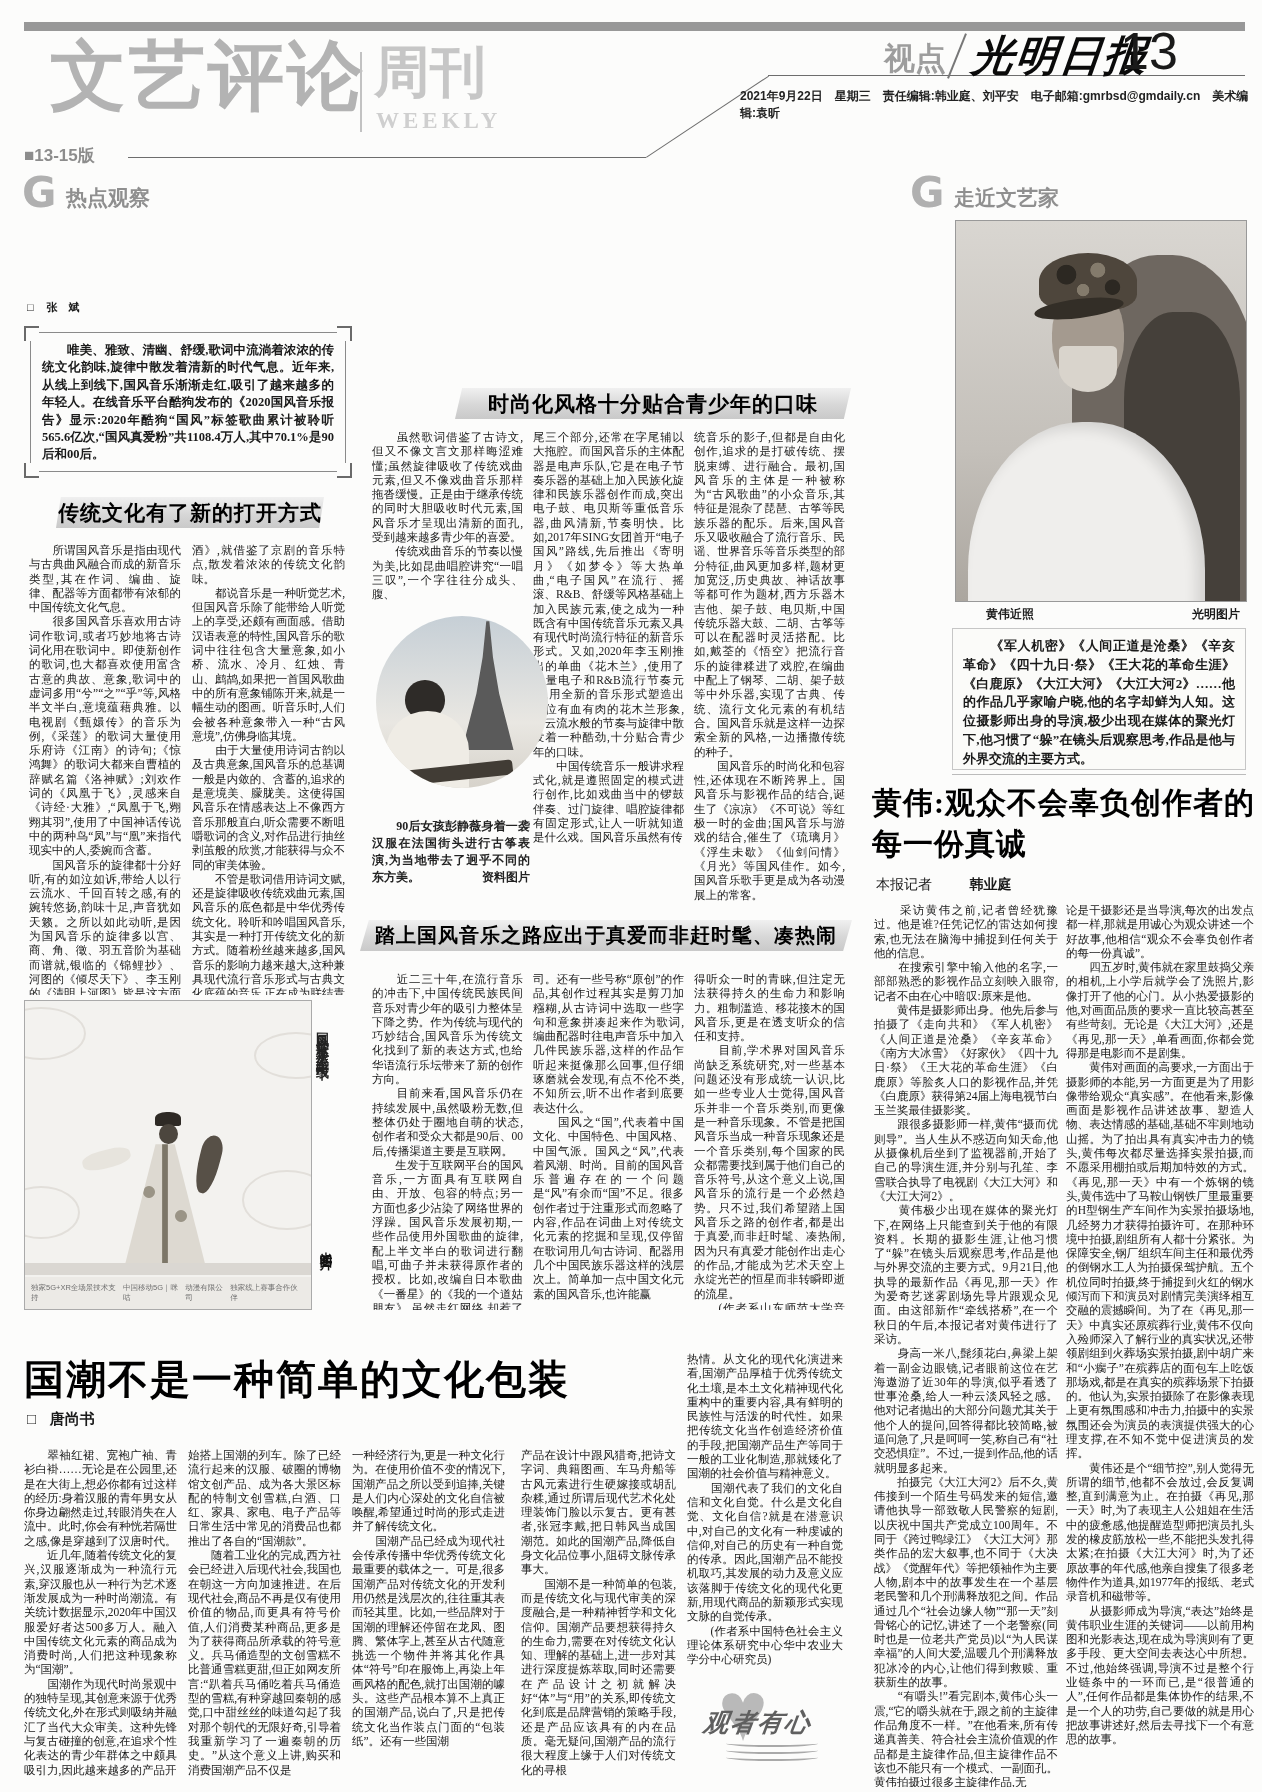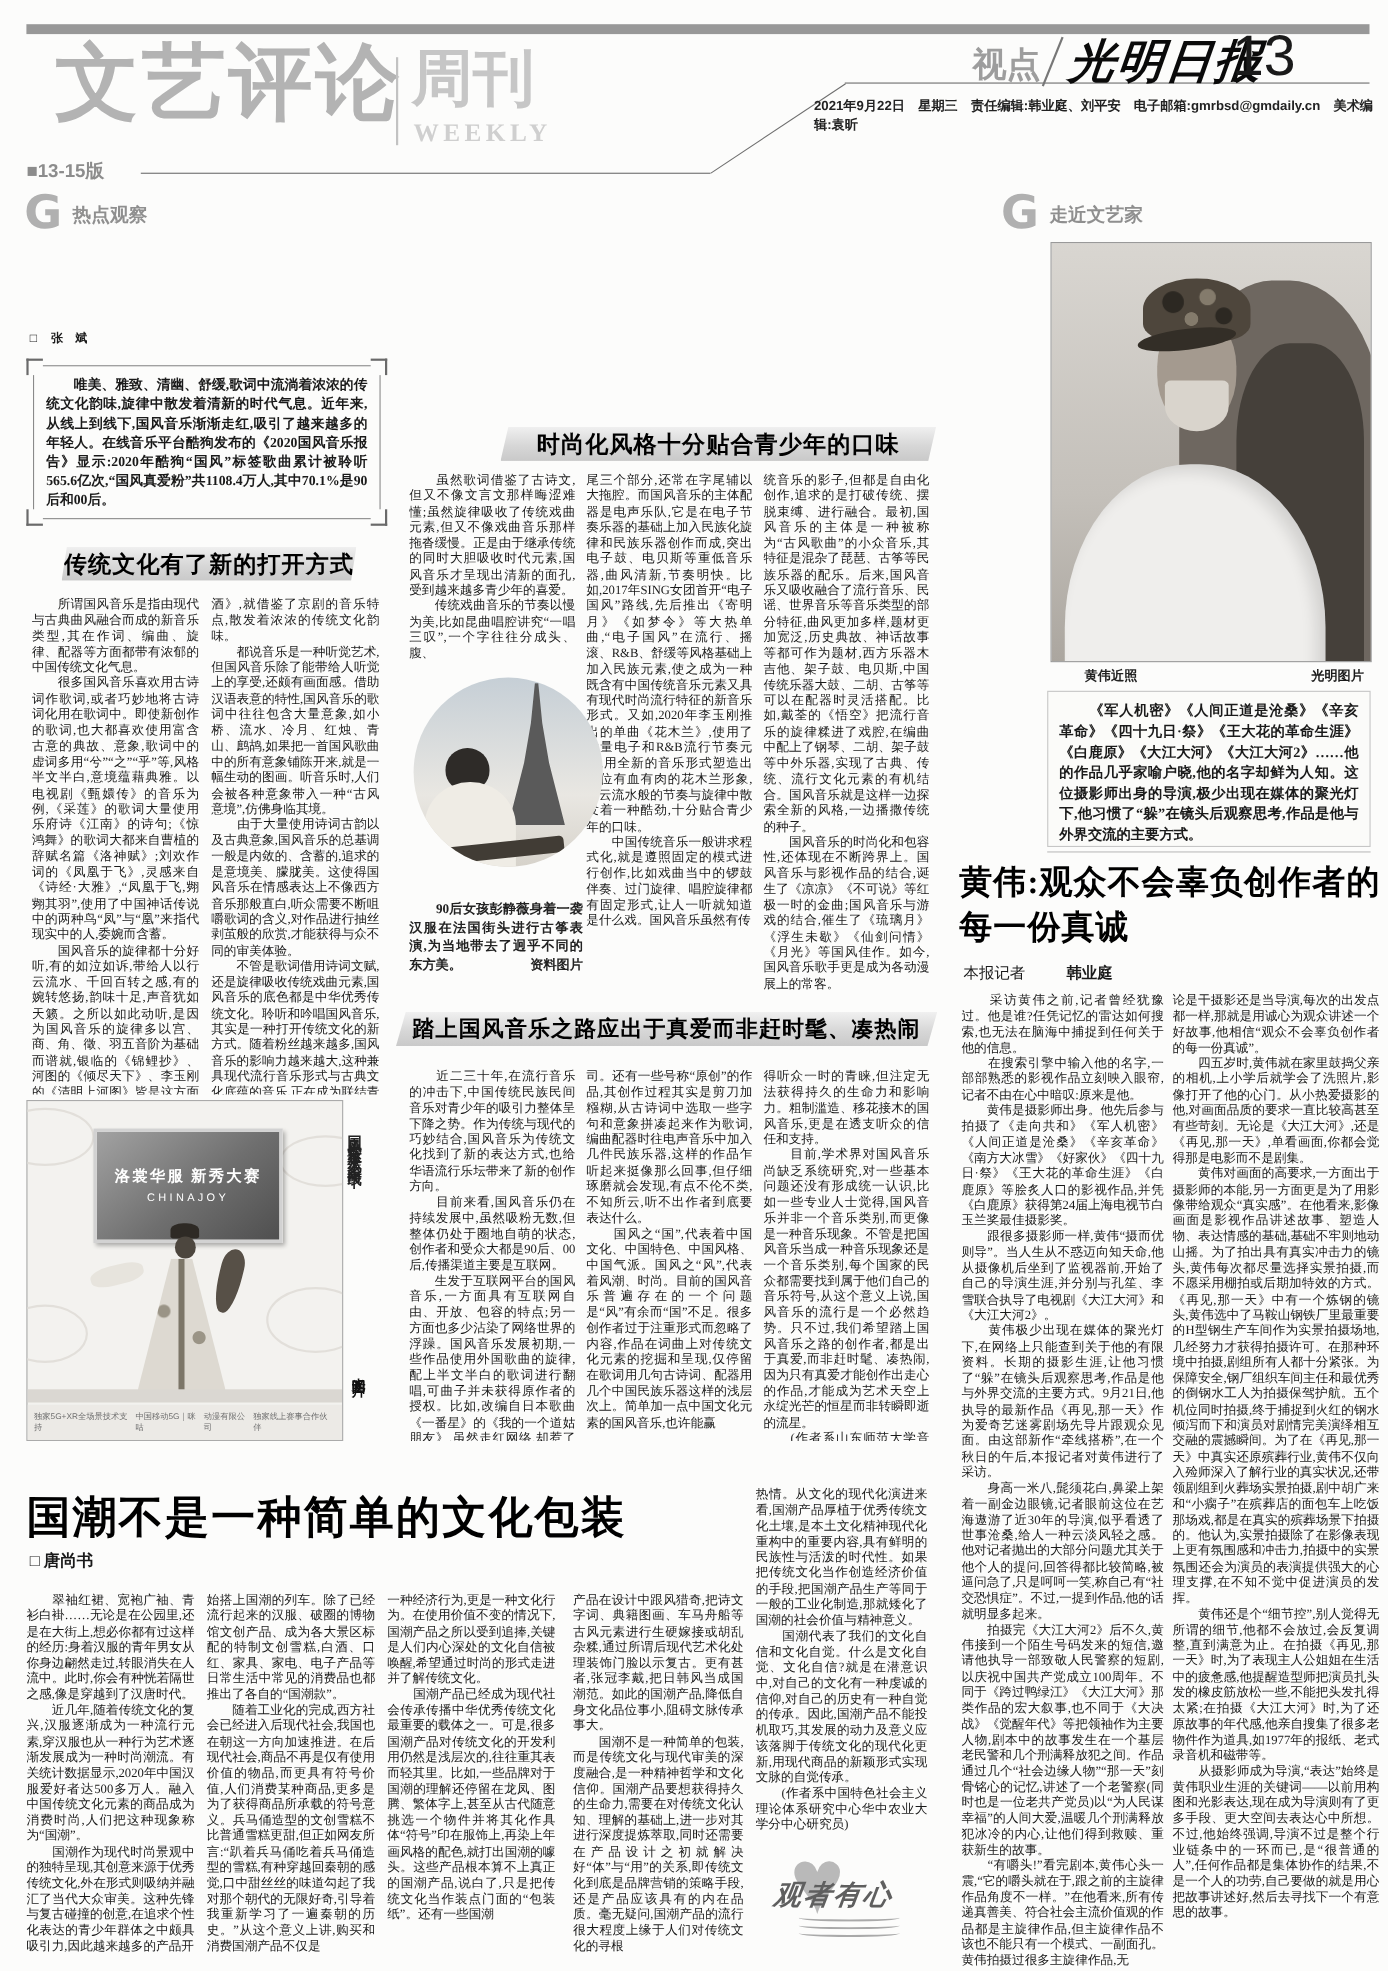--- a/index.html
+++ b/index.html
@@ -8,21 +8,21 @@
   .abs{position:absolute;}
   .sans{font-family:"Liberation Sans","DejaVu Sans",sans-serif;}
   .col{position:absolute;font-size:11.5px;line-height:14.3px;text-align:justify;
        white-space:pre-line;overflow:hidden;color:#191919;}
   .banner{position:absolute;display:flex;align-items:center;justify-content:center;
           background:linear-gradient(180deg,#f0f0f0 0%,#d7d7d7 55%,#c9c9c9 100%);
           clip-path:polygon(1.8% 0,100% 0,98.2% 100%,0 100%);
           font-weight:bold;color:#000;letter-spacing:1px;}
   .rule{position:absolute;border-top:1.5px solid #6d6d6d;}
   .kickerG{position:absolute;font-family:"DejaVu Sans",sans-serif;font-weight:bold;color:#b0b0b0;font-size:42px;line-height:42px;}
-  .kickerLabel{position:absolute;font-family:"Liberation Sans","DejaVu Sans",sans-serif;font-weight:bold;color:#8f8f8f;font-size:17px;}
+  .kickerLabel{position:absolute;font-family:"Liberation Sans","DejaVu Sans",sans-serif;font-weight:bold;color:#8f8f8f;font-size:21px;}
   .vtext{position:absolute;writing-mode:vertical-rl;letter-spacing:3px;}
   .fancy-box{position:absolute;border:1px solid #8a8a8a;}
   .fcorner{position:absolute;width:13px;height:13px;border:2px solid #6a6a6a;background:#fcfcfb;}
   .fc-tl{left:-7px;top:-7px;border-right:none;border-bottom:none;}
   .fc-tr{right:-7px;top:-7px;border-left:none;border-bottom:none;}
   .fc-bl{left:-7px;bottom:-7px;border-right:none;border-top:none;}
   .fc-br{right:-7px;bottom:-7px;border-left:none;border-top:none;}
   .caption-kai{font-size:12px;line-height:17px;color:#222;font-weight:600;}
   
   .hw-photo{left:955px;top:220px;width:290px;height:380px;overflow:hidden;
@@ -157,44 +157,40 @@
 　　国风之“国”,代表着中国文化、中国特色、中国风格、中国气派。国风之“风”,代表着风潮、时尚。目前的国风音乐普遍存在的一个问题是“风”有余而“国”不足。很多创作者过于注重形式而忽略了内容,作品在词曲上对传统文化元素的挖掘和呈现,仅停留在歌词用几句古诗词、配器用几个中国民族乐器这样的浅层次上。简单加一点中国文化元素的国风音乐,也许能赢</div>
   <div class="col" style="left:694px;top:972px;width:151px;height:338px;">得听众一时的青睐,但注定无法获得持久的生命力和影响力。粗制滥造、移花接木的国风音乐,更是在透支听众的信任和支持。
 　　目前,学术界对国风音乐尚缺乏系统研究,对一些基本问题还没有形成统一认识,比如一些专业人士觉得,国风音乐并非一个音乐类别,而更像是一种音乐现象。不管是把国风音乐当成一种音乐现象还是一个音乐类别,每个国家的民众都需要找到属于他们自己的音乐符号,从这个意义上说,国风音乐的流行是一个必然趋势。只不过,我们希望踏上国风音乐之路的创作者,都是出于真爱,而非赶时髦、凑热闹,因为只有真爱才能创作出走心的作品,才能成为艺术天空上永绽光芒的恒星而非转瞬即逝的流星。
 　　(作者系山东师范大学音乐学院副教授)</div>
 
   <div class="abs stage-photo">
     <div class="cloud" style="left:-10%;top:2%;width:30%;height:16%;"></div>
     <div class="cloud" style="left:80%;top:10%;width:28%;height:14%;"></div>
     <div class="cloud" style="left:76%;top:55%;width:30%;height:18%;"></div>
     <div class="cloud" style="left:-8%;top:60%;width:26%;height:16%;"></div>
-    <div class="sp-board">
-      <div class="b1">洛裳华服 新秀大赛</div>
-      <div class="b2">CHINAJOY</div>
-    </div>
     <div class="sp-hat"></div>
     <div class="sp-head"></div>
     <div class="sp-sleeveL"></div>
     <div class="sp-robe"></div>
     <div class="sp-pipa"></div>
     <div class="sp-floor"></div>
     <div class="sp-strip">
       <span>独家5G+XR全场景技术支持</span>
       <span>中国移动5G｜咪咕</span>
       <span>动漫有限公司</span>
       <span>独家线上赛事合作伙伴</span>
     </div>
   </div>
   <div class="vtext caption-kai" style="left:314px;top:1022px;height:180px;font-size:13px;">国风音乐歌手从线上走向线下。</div>
   <div class="vtext" style="left:317px;top:1242px;height:70px;font-size:12.5px;font-weight:bold;color:#111;letter-spacing:2px;">光明图片</div>
 
   <div class="abs" style="left:24px;top:1352px;font-size:40px;font-weight:bold;letter-spacing:2px;white-space:nowrap;color:#000;">国潮不是一种简单的文化包装</div>
   <div class="abs" style="left:27px;top:1410px;font-size:15px;">
     <span>□</span>
-    <span style="font-weight:bold;">唐尚书</span>
+    <span style="font-weight:bold;margin-left:10px;">唐尚书</span>
   </div>
   <div class="col" style="left:24px;top:1448px;width:153px;height:338px;">　　翠袖红裙、宽袍广袖、青衫白褂……无论是在公园里,还是在大街上,想必你都有过这样的经历:身着汉服的青年男女从你身边翩然走过,转眼消失在人流中。此时,你会有种恍若隔世之感,像是穿越到了汉唐时代。
 　　近几年,随着传统文化的复兴,汉服逐渐成为一种流行元素,穿汉服也从一种行为艺术逐渐发展成为一种时尚潮流。有关统计数据显示,2020年中国汉服爱好者达500多万人。融入中国传统文化元素的商品成为消费时尚,人们把这种现象称为“国潮”。
 　　国潮作为现代时尚景观中的独特呈现,其创意来源于优秀传统文化,外在形式则吸纳并融汇了当代大众审美。这种先锋与复古碰撞的创意,在追求个性化表达的青少年群体之中颇具吸引力,因此越来越多的产品开</div>
   <div class="col" style="left:188px;top:1448px;width:153px;height:338px;">始搭上国潮的列车。除了已经流行起来的汉服、破圈的博物馆文创产品、成为各大景区标配的特制文创雪糕,白酒、口红、家具、家电、电子产品等日常生活中常见的消费品也都推出了各自的“国潮款”。
 　　随着工业化的完成,西方社会已经进入后现代社会,我国也在朝这一方向加速推进。在后现代社会,商品不再是仅有使用价值的物品,而更具有符号价值,人们消费某种商品,更多是为了获得商品所承载的符号意义。兵马俑造型的文创雪糕不比普通雪糕更甜,但正如网友所言:“趴着兵马俑吃着兵马俑造型的雪糕,有种穿越回秦朝的感觉,口中甜丝丝的味道勾起了我对那个朝代的无限好奇,引导着我重新学习了一遍秦朝的历史。”从这个意义上讲,购买和消费国潮产品不仅是</div>
   <div class="col" style="left:352px;top:1448px;width:153px;height:338px;">一种经济行为,更是一种文化行为。在使用价值不变的情况下,国潮产品之所以受到追捧,关键是人们内心深处的文化自信被唤醒,希望通过时尚的形式走进并了解传统文化。
 　　国潮产品已经成为现代社会传承传播中华优秀传统文化最重要的载体之一。可是,很多国潮产品对传统文化的开发利用仍然是浅层次的,往往重其表而轻其里。比如,一些品牌对于国潮的理解还停留在龙凤、图腾、繁体字上,甚至从古代随意挑选一个物件并将其化作具体“符号”印在服饰上,再染上年画风格的配色,就打出国潮的噱头。这些产品根本算不上真正的国潮产品,说白了,只是把传统文化当作装点门面的“包装纸”。还有一些国潮</div>
   <div class="col" style="left:521px;top:1448px;width:155px;height:338px;">产品在设计中跟风猎奇,把诗文字词、典籍图画、车马舟船等古风元素进行生硬嫁接或胡乱杂糅,通过所谓后现代艺术化处理装饰门脸以示复古。更有甚者,张冠李戴,把日韩风当成国潮范。如此的国潮产品,降低自身文化品位事小,阻碍文脉传承事大。
 　　国潮不是一种简单的包装,而是传统文化与现代审美的深度融合,是一种精神哲学和文化信仰。国潮产品要想获得持久的生命力,需要在对传统文化认知、理解的基础上,进一步对其进行深度提炼萃取,同时还需要在产品设计之初就解决好“体”与“用”的关系,即传统文化到底是品牌营销的策略手段,还是产品应该具有的内在品质。毫无疑问,国潮产品的流行很大程度上缘于人们对传统文化的寻根</div>

